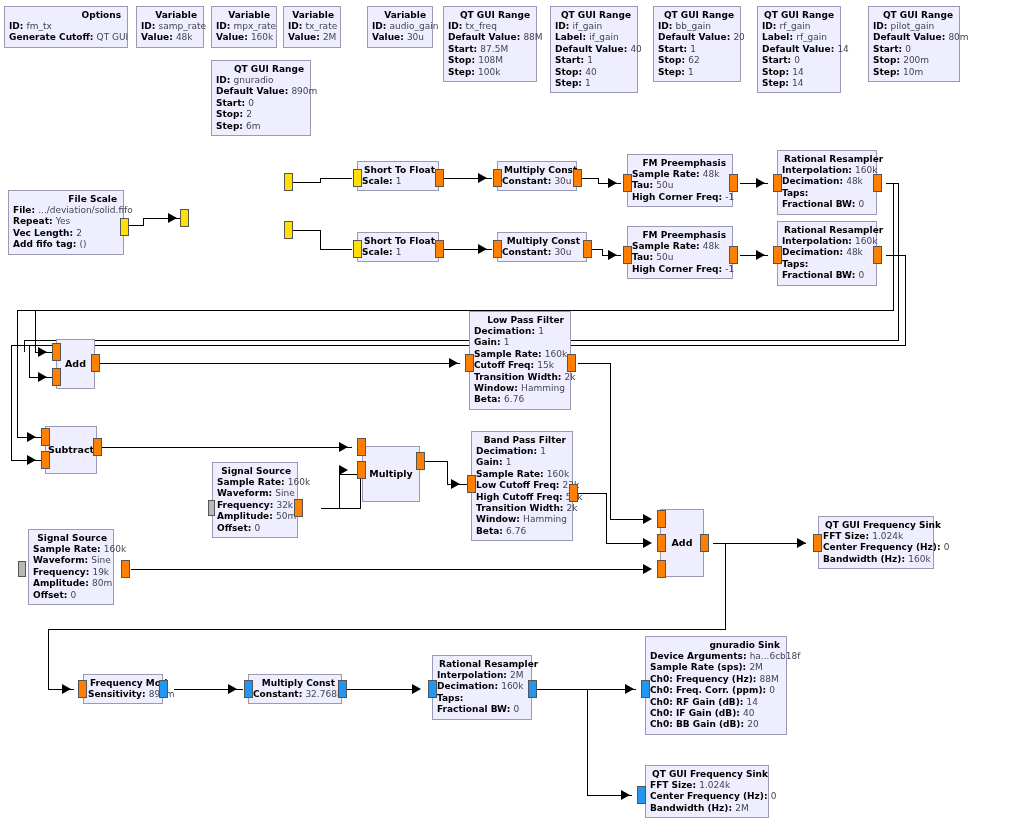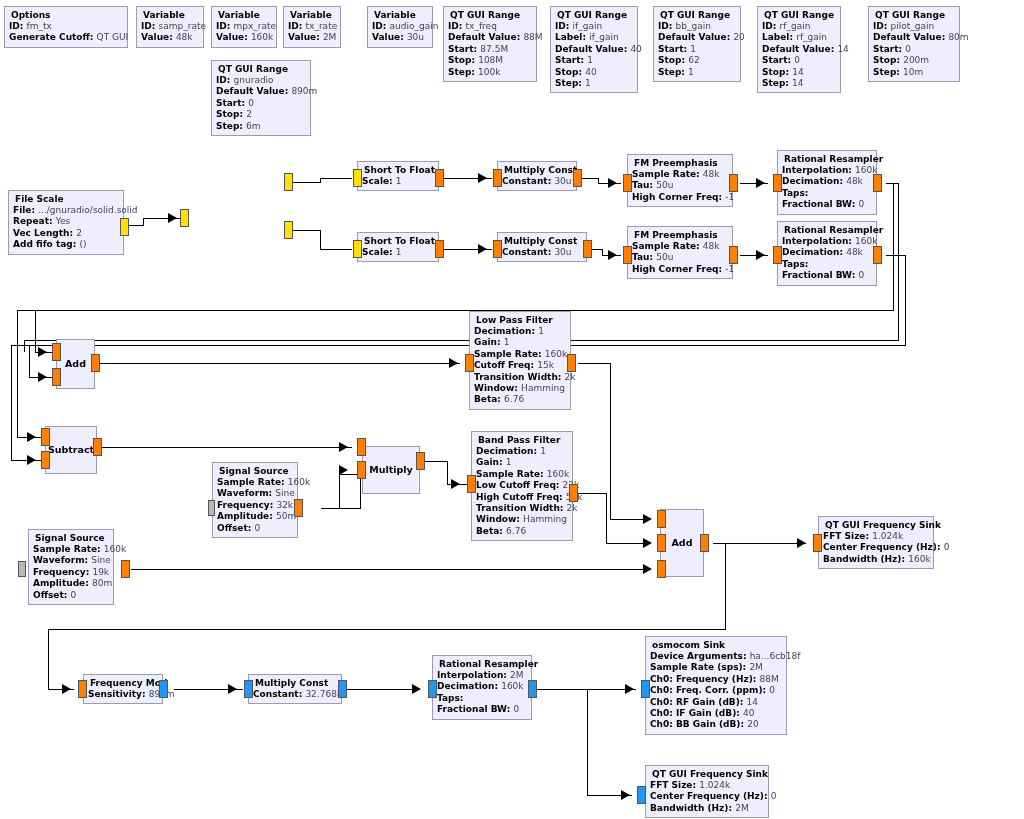--- a/index.html
+++ b/index.html
@@ -33,21 +33,21 @@
     border: 1px solid #9a9ab5;
     padding: 2px 4px 3px 4px;
     font-size: 9px;
     line-height: 11.4px;
     color: #000;
     white-space: nowrap;
     z-index: 5;
   }
   .block .btitle {
     font-weight: bold;
-    text-align: left;
+    text-align: right;
     font-size: 9px;
     line-height: 12px;
     padding: 0 2px;
   }
   .block .prow {
     font-weight: bold;
     font-size: 9px;
   }
   .block .prow .pval {
     font-weight: normal;
@@ -225,21 +225,21 @@
     <div class="btitle">QT GUI Range</div>
     <div class="prow"><span>ID:</span> <span class="pval">pilot_gain</span></div>
     <div class="prow"><span>Default Value:</span> <span class="pval">80m</span></div>
     <div class="prow"><span>Start:</span> <span class="pval">0</span></div>
     <div class="prow"><span>Stop:</span> <span class="pval">200m</span></div>
     <div class="prow"><span>Step:</span> <span class="pval">10m</span></div>
   </div>
 
   <div class="block" style="left:8px; top:190px; width:116px;">
     <div class="btitle">File Scale</div>
-    <div class="prow"><span>File:</span> <span class="pval">.../gnuradio/solid.solid</span></div>
+    <div class="prow"><span>File:</span> <span class="pval">.../deviation/solid.fifo</span></div>
     <div class="prow"><span>Repeat:</span> <span class="pval">Yes</span></div>
     <div class="prow"><span>Vec Length:</span> <span class="pval">2</span></div>
     <div class="prow"><span>Add fifo tag:</span> <span class="pval">()</span></div>
   </div>
   <div class="port s" style="left:120px; top:218px; width:9px; height:18px;"></div>
 
   <div class="port s" style="left:180px; top:209px; width:9px; height:18px;"></div>
   <div class="arrow" style="left:168px; top:213px;"></div>
   <div class="port s" style="left:284px; top:173px; width:9px; height:18px;"></div>
   <div class="port s" style="left:284px; top:221px; width:9px; height:18px;"></div>
@@ -352,21 +352,21 @@
     <div class="btitle">Signal Source</div>
     <div class="prow"><span>Sample Rate:</span> <span class="pval">160k</span></div>
     <div class="prow"><span>Waveform:</span> <span class="pval">Sine</span></div>
     <div class="prow"><span>Frequency:</span> <span class="pval">32k</span></div>
     <div class="prow"><span>Amplitude:</span> <span class="pval">50m</span></div>
     <div class="prow"><span>Offset:</span> <span class="pval">0</span></div>
   </div>
   <div class="port m" style="left:208px; top:500px; width:7px; height:16px;"></div>
   <div class="port f" style="left:294px; top:499px; width:9px; height:18px;"></div>
 
-  <div class="block center-only" style="left:362px; top:446px; width:58px; height:48px;">
+  <div class="block center-only" style="left:362px; top:446px; width:58px; height:56px;">
     <div class="btitle">Multiply</div>
   </div>
   <div class="arrow" style="left:339px; top:442px;"></div>
   <div class="port f" style="left:357px; top:438px; width:9px; height:18px;"></div>
   <div class="arrow" style="left:339px; top:465px;"></div>
   <div class="port f" style="left:357px; top:461px; width:9px; height:18px;"></div>
   <div class="port f" style="left:416px; top:452px; width:9px; height:18px;"></div>
 
   <div class="block" style="left:471px; top:431px; width:102px;">
     <div class="btitle">Band Pass Filter</div>
@@ -435,21 +435,21 @@
     <div class="prow"><span>Interpolation:</span> <span class="pval">2M</span></div>
     <div class="prow"><span>Decimation:</span> <span class="pval">160k</span></div>
     <div class="prow"><span>Taps:</span> <span class="pval"></span></div>
     <div class="prow"><span>Fractional BW:</span> <span class="pval">0</span></div>
   </div>
   <div class="arrow" style="left:412px; top:684px;"></div>
   <div class="port c" style="left:428px; top:680px; width:9px; height:18px;"></div>
   <div class="port c" style="left:528px; top:680px; width:9px; height:18px;"></div>
 
   <div class="block" style="left:645px; top:636px; width:142px;">
-    <div class="btitle">osmocom Sink</div>
+    <div class="btitle">gnuradio Sink</div>
     <div class="prow"><span>Device Arguments:</span> <span class="pval">ha...6cb18f</span></div>
     <div class="prow"><span>Sample Rate (sps):</span> <span class="pval">2M</span></div>
     <div class="prow"><span>Ch0: Frequency (Hz):</span> <span class="pval">88M</span></div>
     <div class="prow"><span>Ch0: Freq. Corr. (ppm):</span> <span class="pval">0</span></div>
     <div class="prow"><span>Ch0: RF Gain (dB):</span> <span class="pval">14</span></div>
     <div class="prow"><span>Ch0: IF Gain (dB):</span> <span class="pval">40</span></div>
     <div class="prow"><span>Ch0: BB Gain (dB):</span> <span class="pval">20</span></div>
   </div>
   <div class="arrow" style="left:625px; top:684px;"></div>
   <div class="port c" style="left:641px; top:680px; width:9px; height:18px;"></div>

